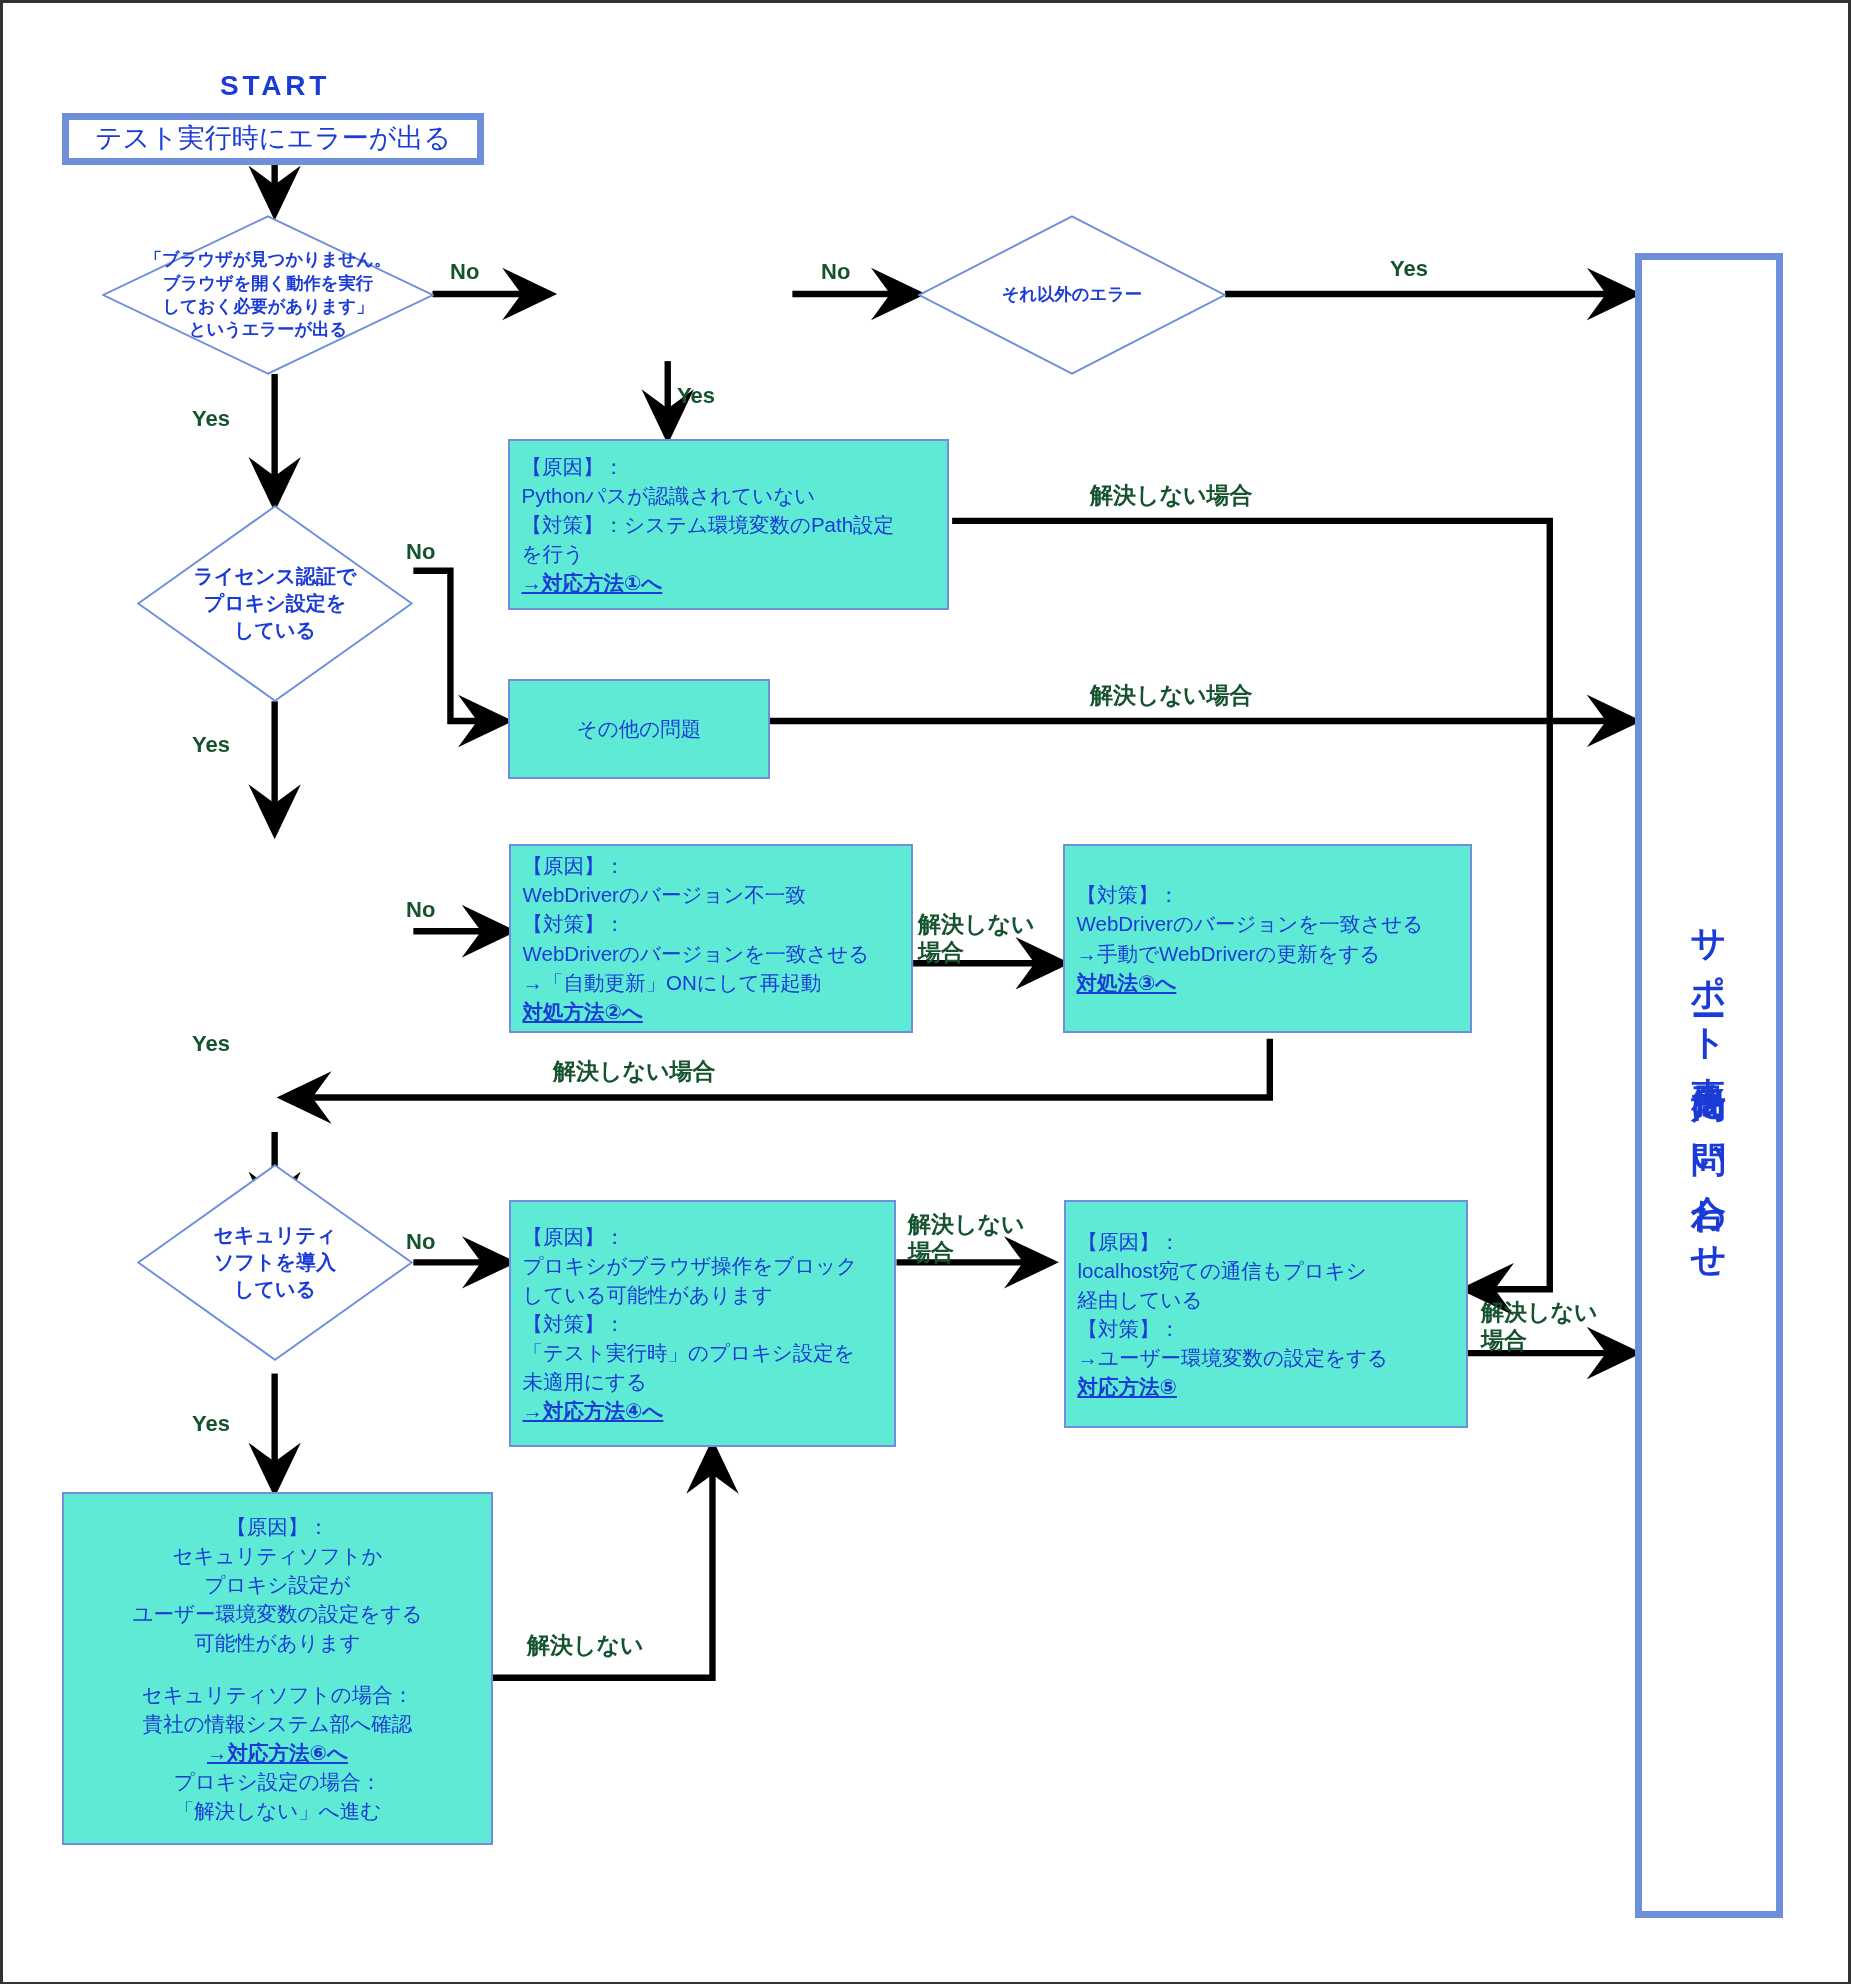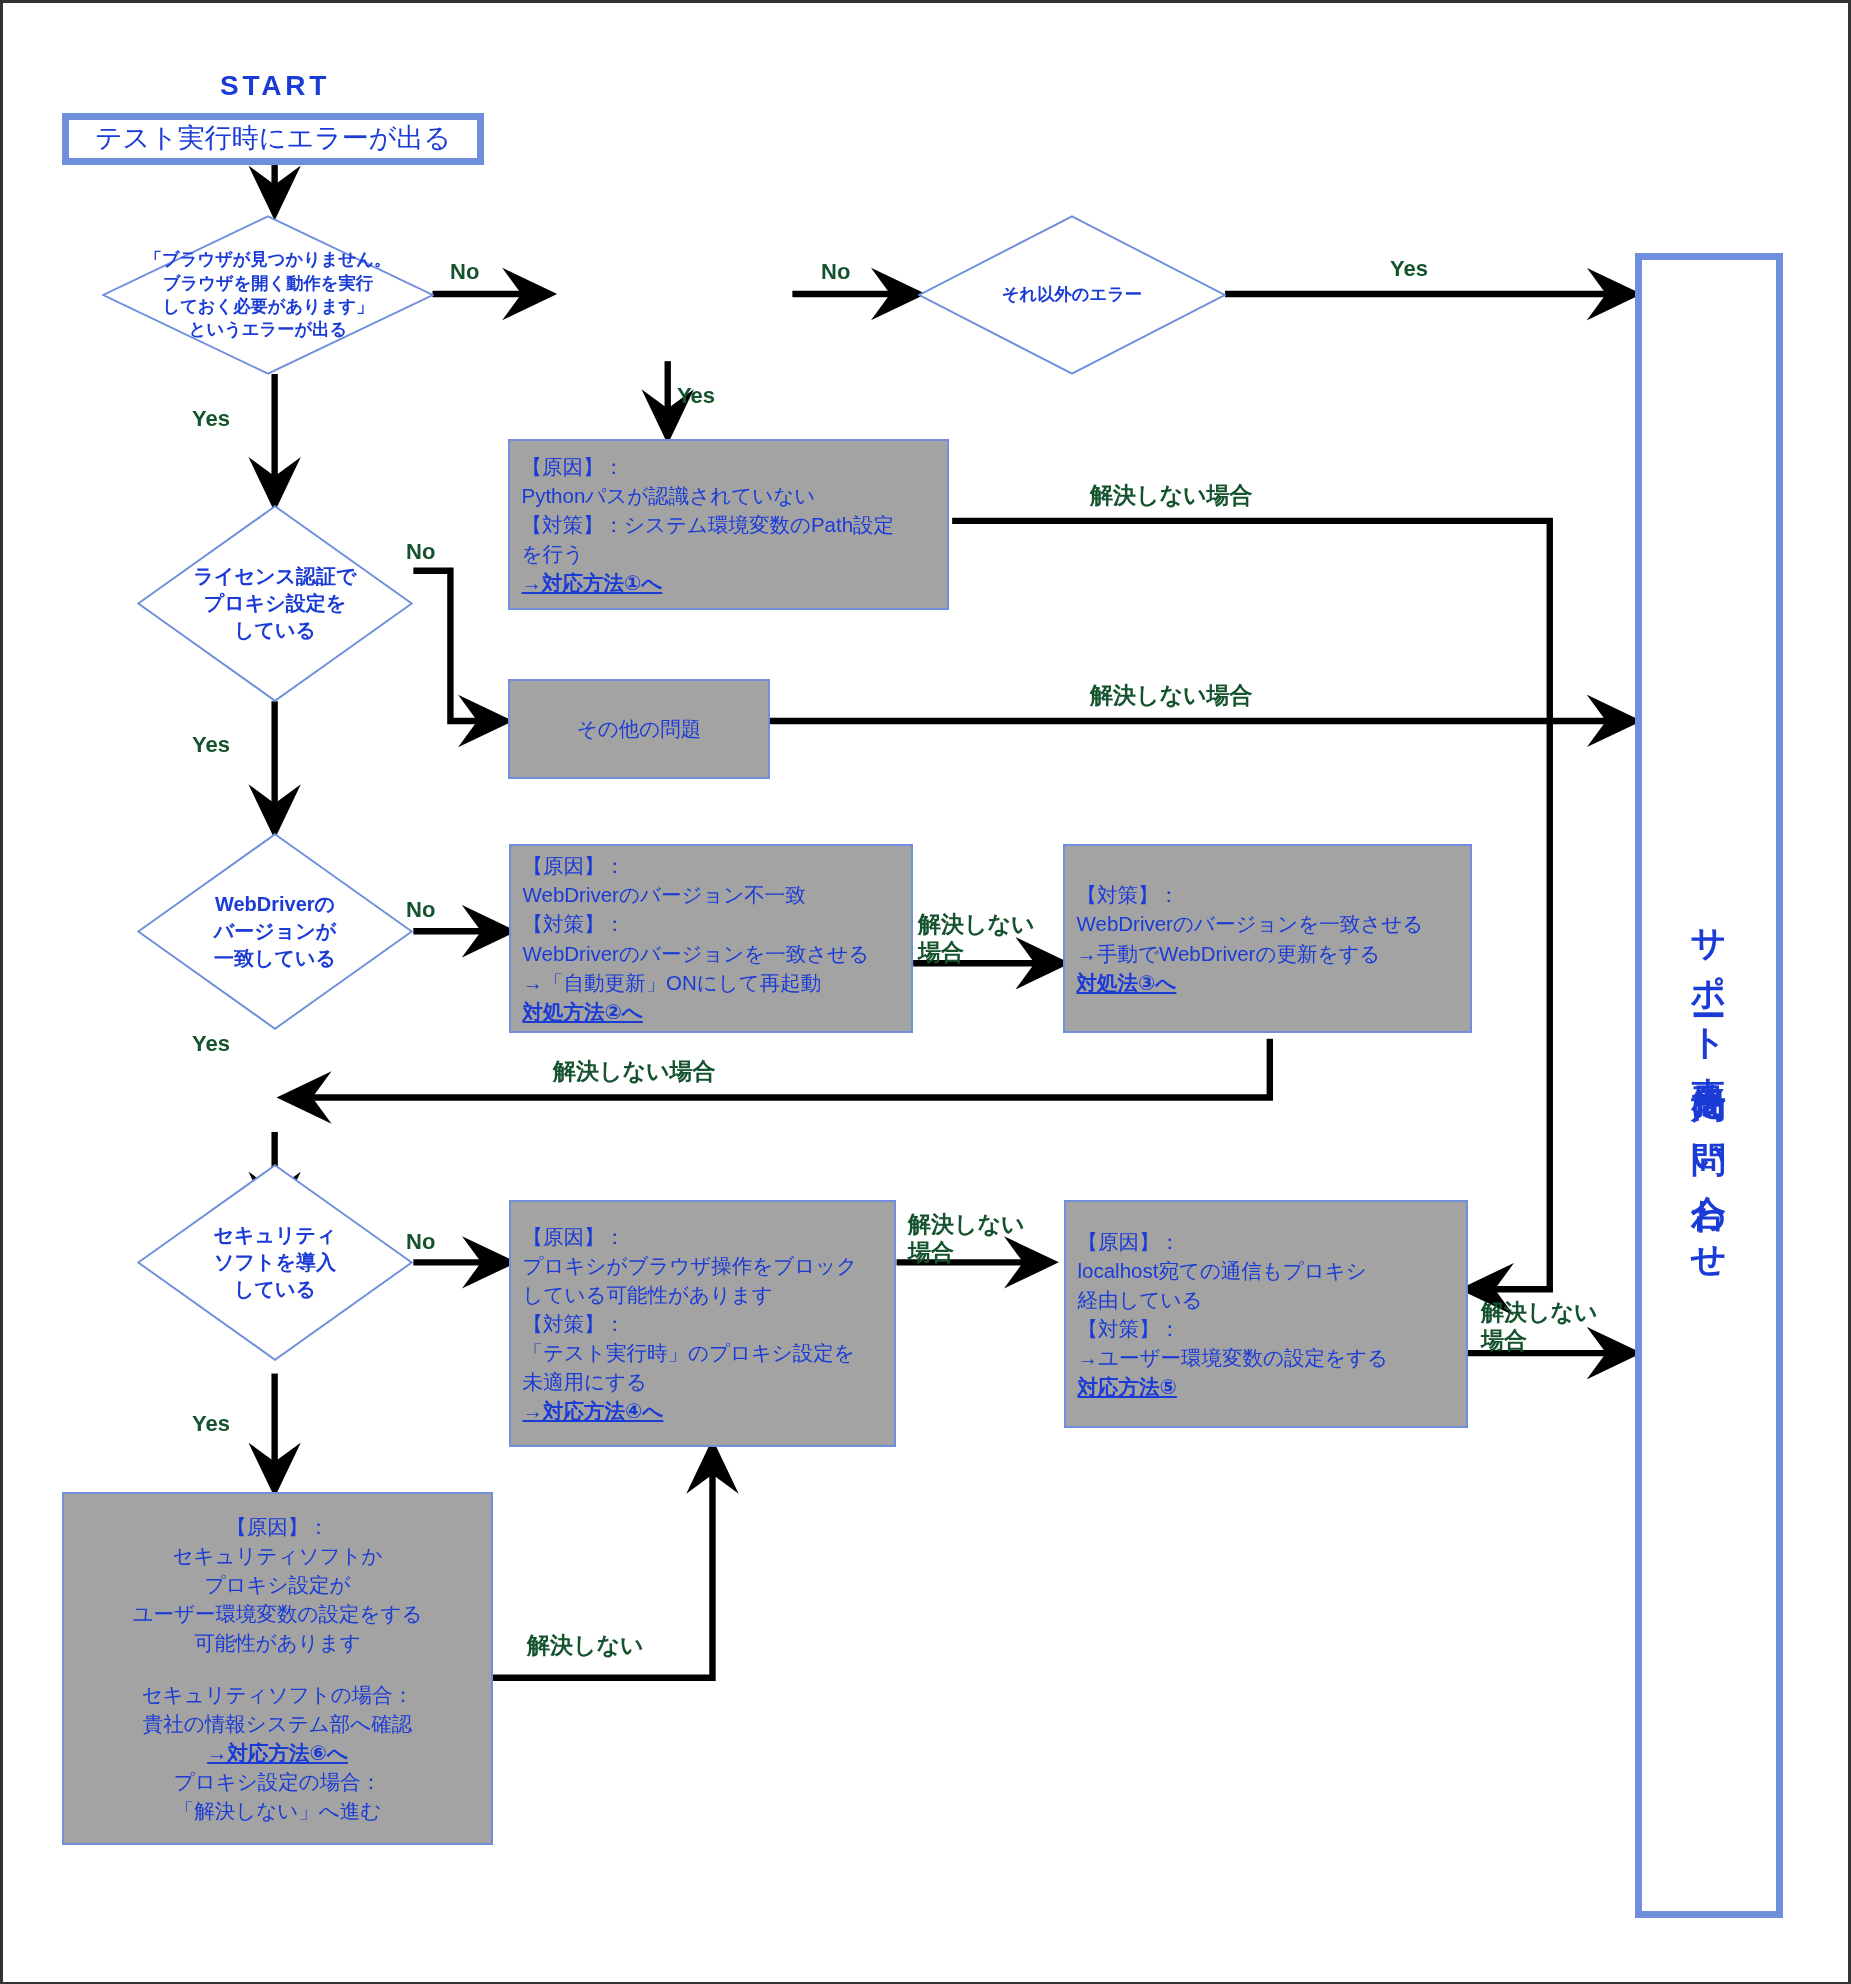--- a/index.html
+++ b/index.html
@@ -49,21 +49,21 @@
     color:#1a3bd6;
     font-weight:bold;
     text-align:center;
     line-height:1.35;
     white-space:pre-line;
   }
 
   
   .pbox{
     border:2.6px solid #6f8fdc;
-    background:#a3a3a3;
+    background:#5eead4;
     color:#1a3bd6;
     box-sizing:border-box;
     display:flex;
     flex-direction:column;
     justify-content:center;
   }
   .pbox .ptext{
     white-space:pre-line;
     line-height:1.42;
     font-size:20.5px;
@@ -182,28 +182,20 @@
 
   <div class="node diamond" style="left:134px;top:502px;width:276px;height:197px;">
     <svg class="dshape" viewBox="0 0 432 308" preserveAspectRatio="none">
       <polygon points="216,2 430,154 216,306 2,154" fill="#ffffff" stroke="#6f8fdc" stroke-width="3"></polygon>
     </svg>
     <div class="dtext" style="font-size:20px;">ライセンス認証で
 プロキシ設定を
 している</div>
   </div>
 
-  <div class="node diamond" style="left:134px;top:830px;width:276px;height:197px;">
-    <svg class="dshape" viewBox="0 0 432 308" preserveAspectRatio="none">
-      <polygon points="216,2 430,154 216,306 2,154" fill="#ffffff" stroke="#6f8fdc" stroke-width="3"></polygon>
-    </svg>
-    <div class="dtext" style="font-size:20px;">WebDriverの
-バージョンが
-一致している</div>
-  </div>
 
   <div class="node diamond" style="left:134px;top:1161px;width:276px;height:197px;">
     <svg class="dshape" viewBox="0 0 432 308" preserveAspectRatio="none">
       <polygon points="216,2 430,154 216,306 2,154" fill="#ffffff" stroke="#6f8fdc" stroke-width="3"></polygon>
     </svg>
     <div class="dtext" style="font-size:20px;">セキュリティ
 ソフトを導入
 している</div>
   </div>
 

